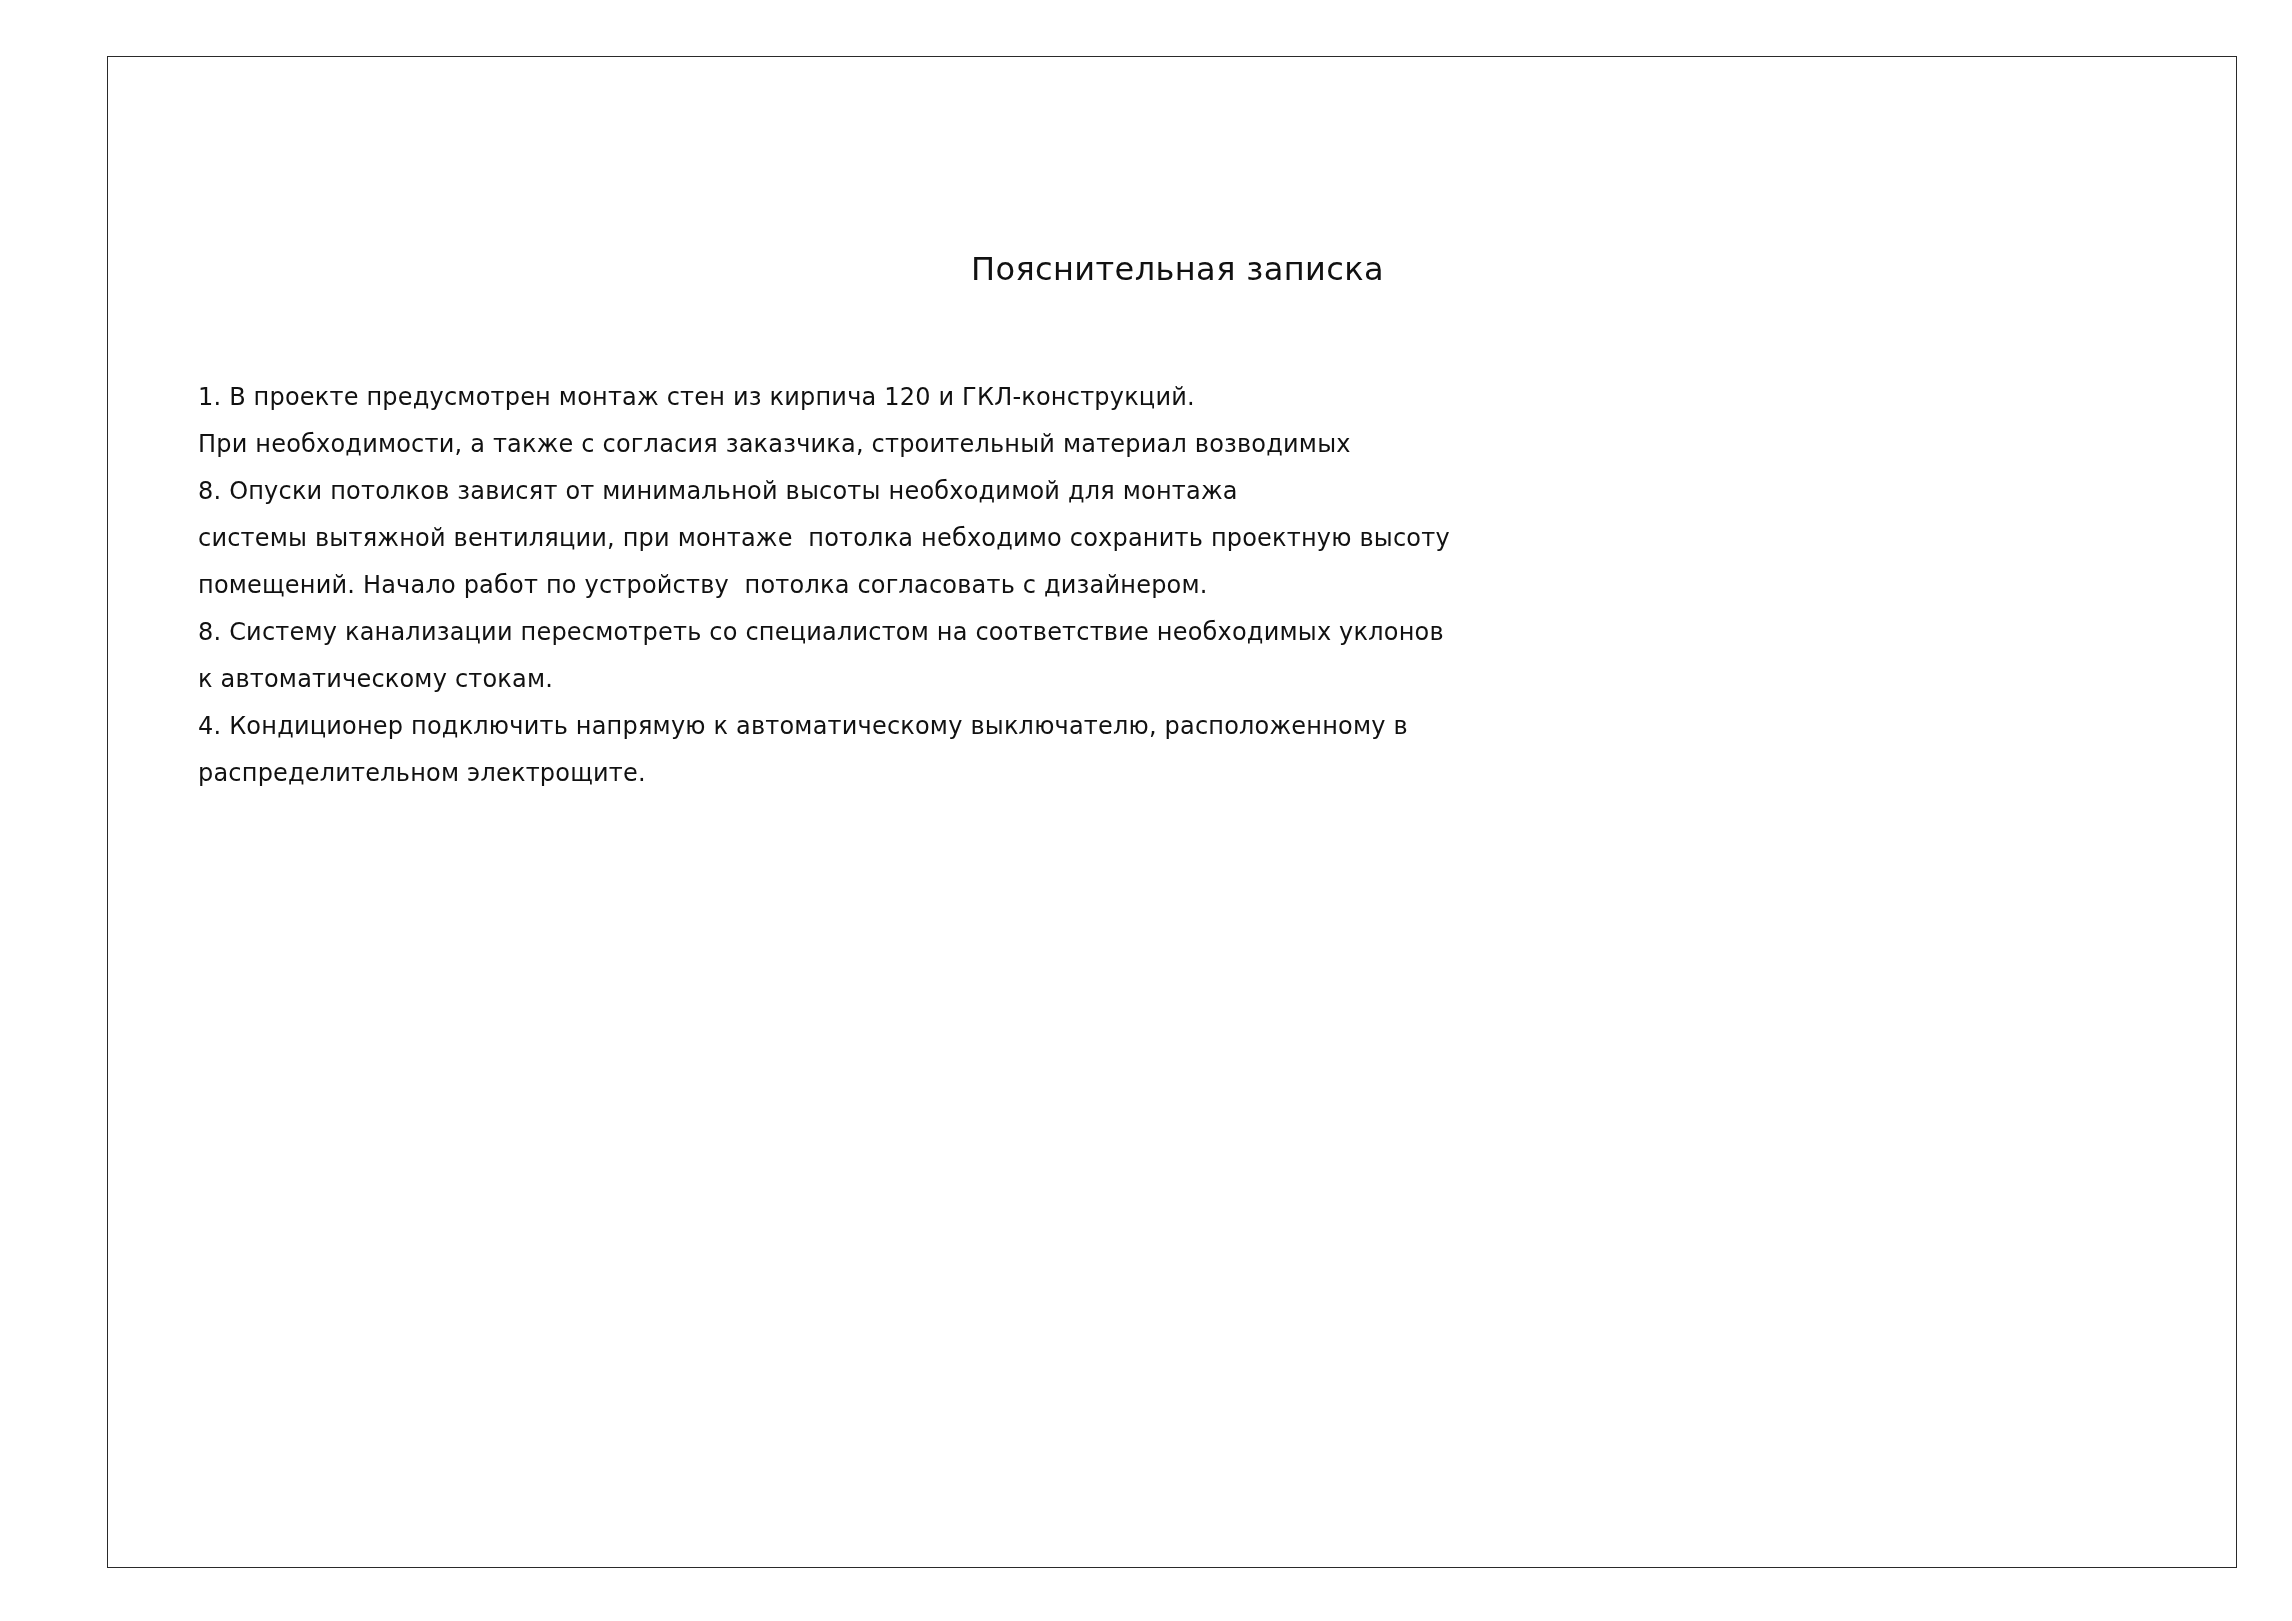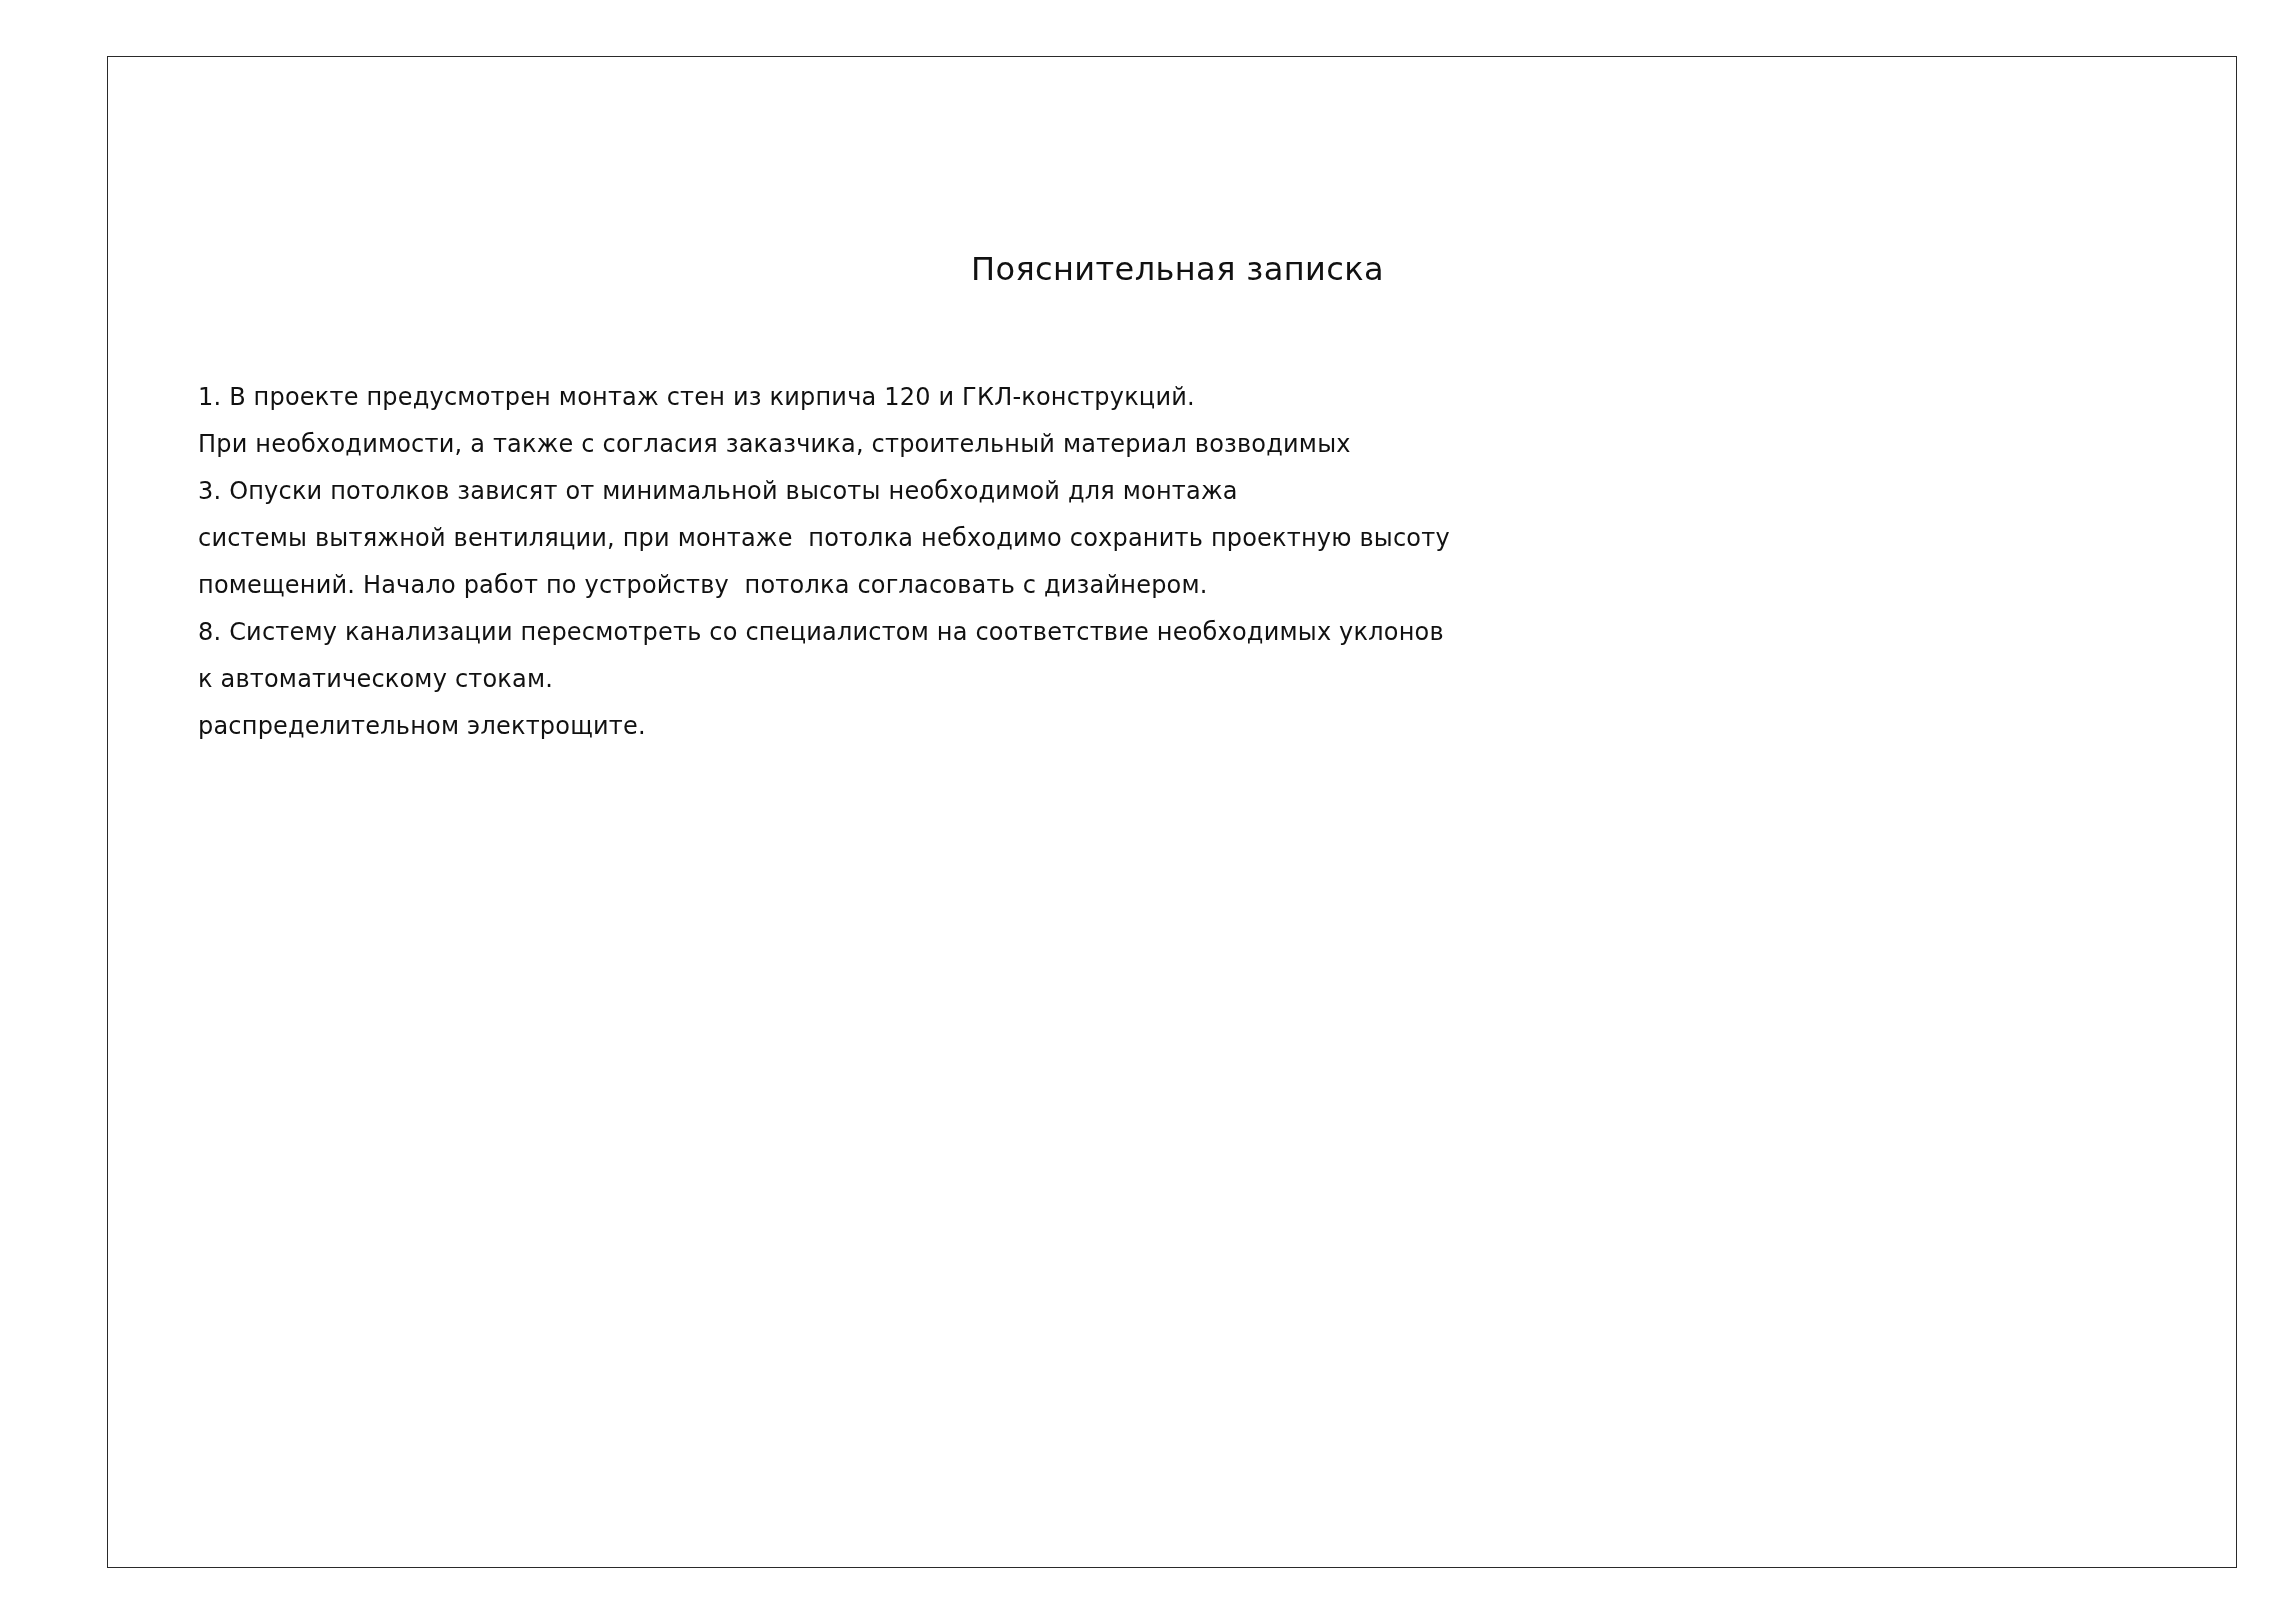--- a/index.html
+++ b/index.html
@@ -59,20 +59,21 @@
 </head>
 <body>
 
 <div class="sheet-frame"></div>
 
 <div class="doc-title">Пояснительная записка</div>
 
 <div class="notes">
   <span class="note-line">1. В проекте предусмотрен монтаж стен из кирпича 120 и ГКЛ-конструкций.</span>
   <span class="note-line">При необходимости, а также с согласия заказчика, строительный материал возводимых</span>
-  <span class="note-line">3. Опуски потолков зависят от минимальной высоты необходимой для монтажа</span>
+  <span class="note-line">8. Опуски потолков зависят от минимальной высоты необходимой для монтажа</span>
   <span class="note-line">системы вытяжной вентиляции, при монтаже  потолка небходимо сохранить проектную высоту</span>
   <span class="note-line">помещений. Начало работ по устройству  потолка согласовать с дизайнером.</span>
   <span class="note-line">8. Систему канализации пересмотреть со специалистом на соответствие необходимых уклонов</span>
   <span class="note-line">к автоматическому стокам.</span>
+  <span class="note-line">4. Кондиционер подключить напрямую к автоматическому выключателю, расположенному в</span>
   <span class="note-line">распределительном электрощите.</span>
 </div>
 
 
 </body></html>

